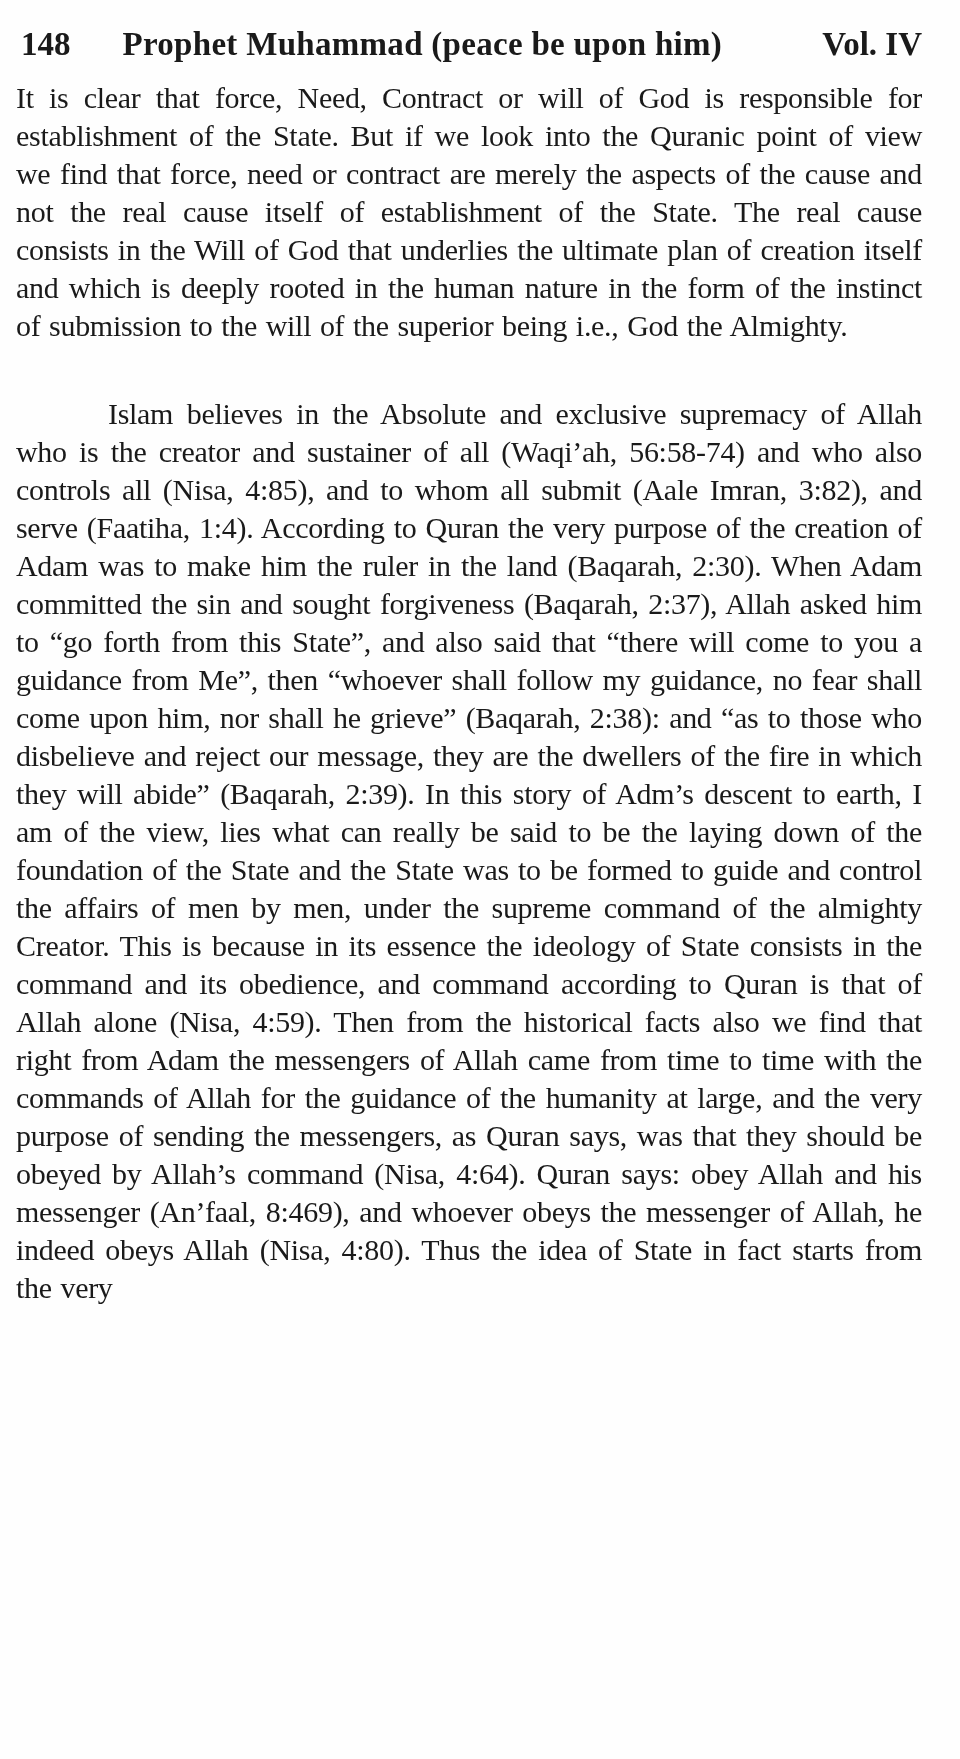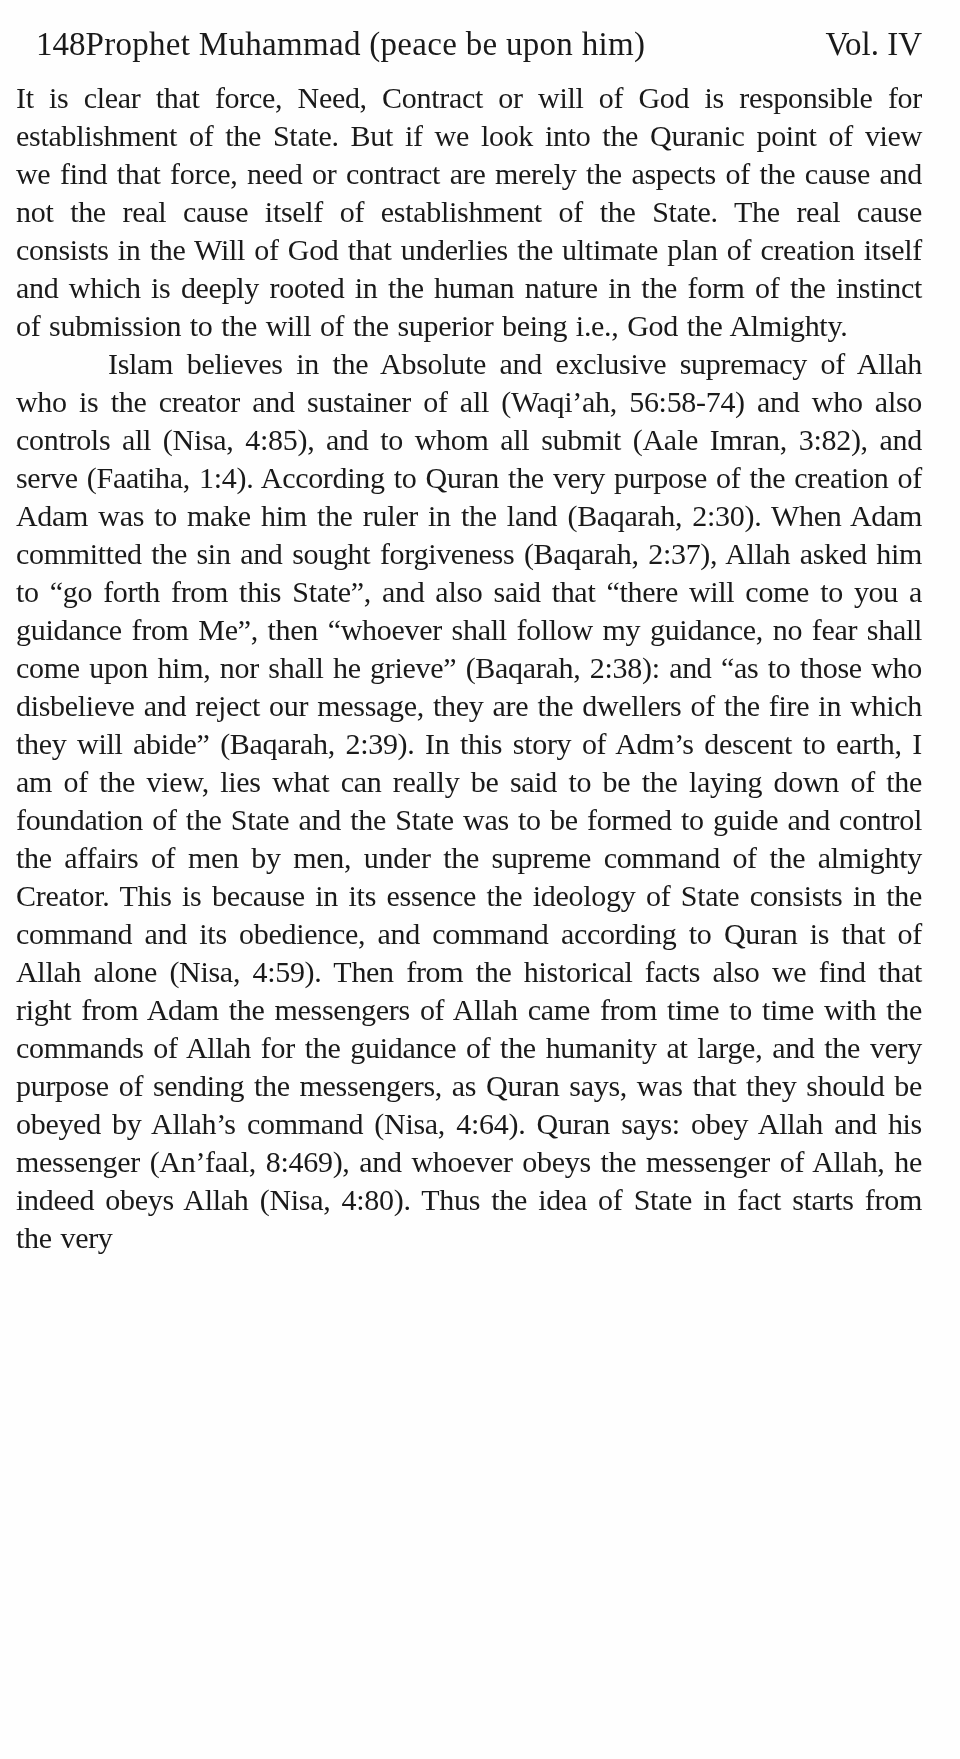--- a/index.html
+++ b/index.html
@@ -14,30 +14,31 @@
     margin: 0 auto;
     background: #fefefe;
     color: #1a1a1a;
     font-family: "Liberation Serif", "DejaVu Serif", serif;
     overflow: hidden;
     box-sizing: border-box;
   }
   .page-header {
     display: flex;
     align-items: baseline;
-    padding: 26px 38px 0 36px;
+    padding: 26px 38px 0 21px;
     font-size: 33px;
-    font-weight: normal;
+    font-weight: bold;
     white-space: nowrap;
   }
   .page-number {
     flex: 0 0 auto;
   }
   .header-title {
     flex: 0 0 auto;
+    margin-left: 52px;
     letter-spacing: 0.3px;
   }
   .header-spacer {
     flex: 1 1 auto;
   }
   .header-volume {
     flex: 0 0 auto;
   }
   .body-content {
     padding: 0 38px 0 16px;
@@ -48,20 +49,21 @@
     font-size: 30px;
     line-height: 38px;
     letter-spacing: -0.3px;
     text-align: justify;
     word-spacing: 1.5px;
   }
   p.body-par.indent {
     text-indent: 92px;
   }
   p.body-par + p.body-par {
+    margin-top: 50px;
   }
 </style>
 </head>
 <body>
 
 <div class="page">
   <div class="page-header">
     <span class="page-number">148</span>
     <span class="header-title">Prophet Muhammad (peace be upon him)</span>
     <span class="header-spacer"></span>

